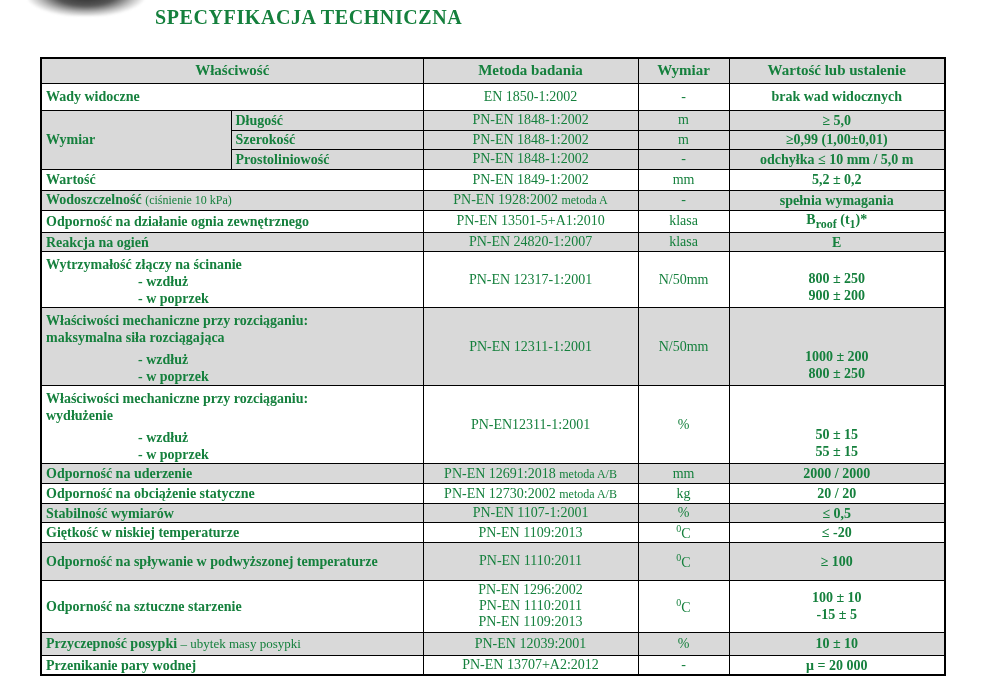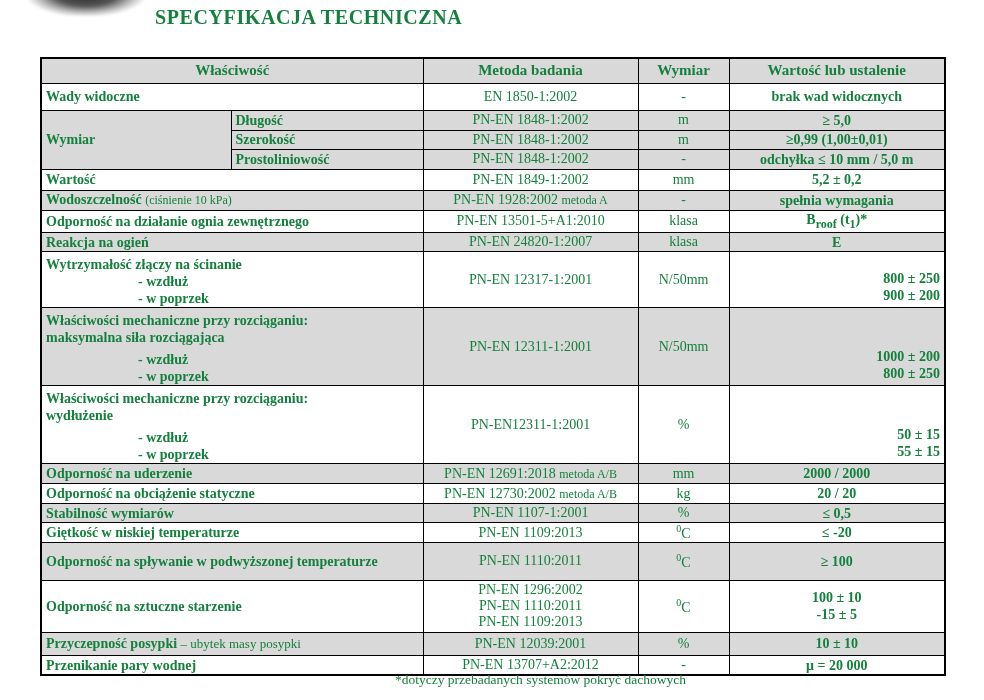--- a/index.html
+++ b/index.html
@@ -18,21 +18,21 @@
   td.prop .note{font-weight:normal;font-size:12px;}
   td.prop .note2{font-weight:normal;font-size:13px;}
   td.prop.top{vertical-align:top;padding-top:4px;}
   .indent{padding-left:92px;}
   .gap-top{margin-top:5px;}
   td.meth{text-align:center;vertical-align:middle;font-weight:normal;line-height:16px;}
   td.meth .small{font-size:12px;}
   td.unit{text-align:center;vertical-align:middle;font-weight:normal;}
   td.unit sup{font-size:10px;}
   td.val{text-align:center;vertical-align:middle;font-weight:bold;line-height:17px;}
-  td.val.bottom{vertical-align:bottom;padding-bottom:3px;text-align:right;}
+  td.val.bottom{vertical-align:bottom;padding-bottom:3px;}
   td.val sub{font-size:12px;}
   .footer-left{position:absolute;left:42px;top:672px;font-size:13.5px;}
   .footer-right{position:absolute;left:395px;top:672px;font-size:13.5px;}
 </style>
 </head>
 <body>
 
 <div class="page">
 
   <div class="logo-blob"></div>
@@ -213,15 +213,14 @@
 
     <tr style="height:20px">
       <td class="prop" colspan="2">Przenikanie pary wodnej</td>
       <td class="meth">PN-EN 13707+A2:2012</td>
       <td class="unit">-</td>
       <td class="val">μ = 20 000</td>
     </tr>
   </tbody>
     </table>
 
-  <div class="footer-right">*dotyczy przebadanych systemów pokryć dachowych</div>
 
 </div>
 
 </body></html>

